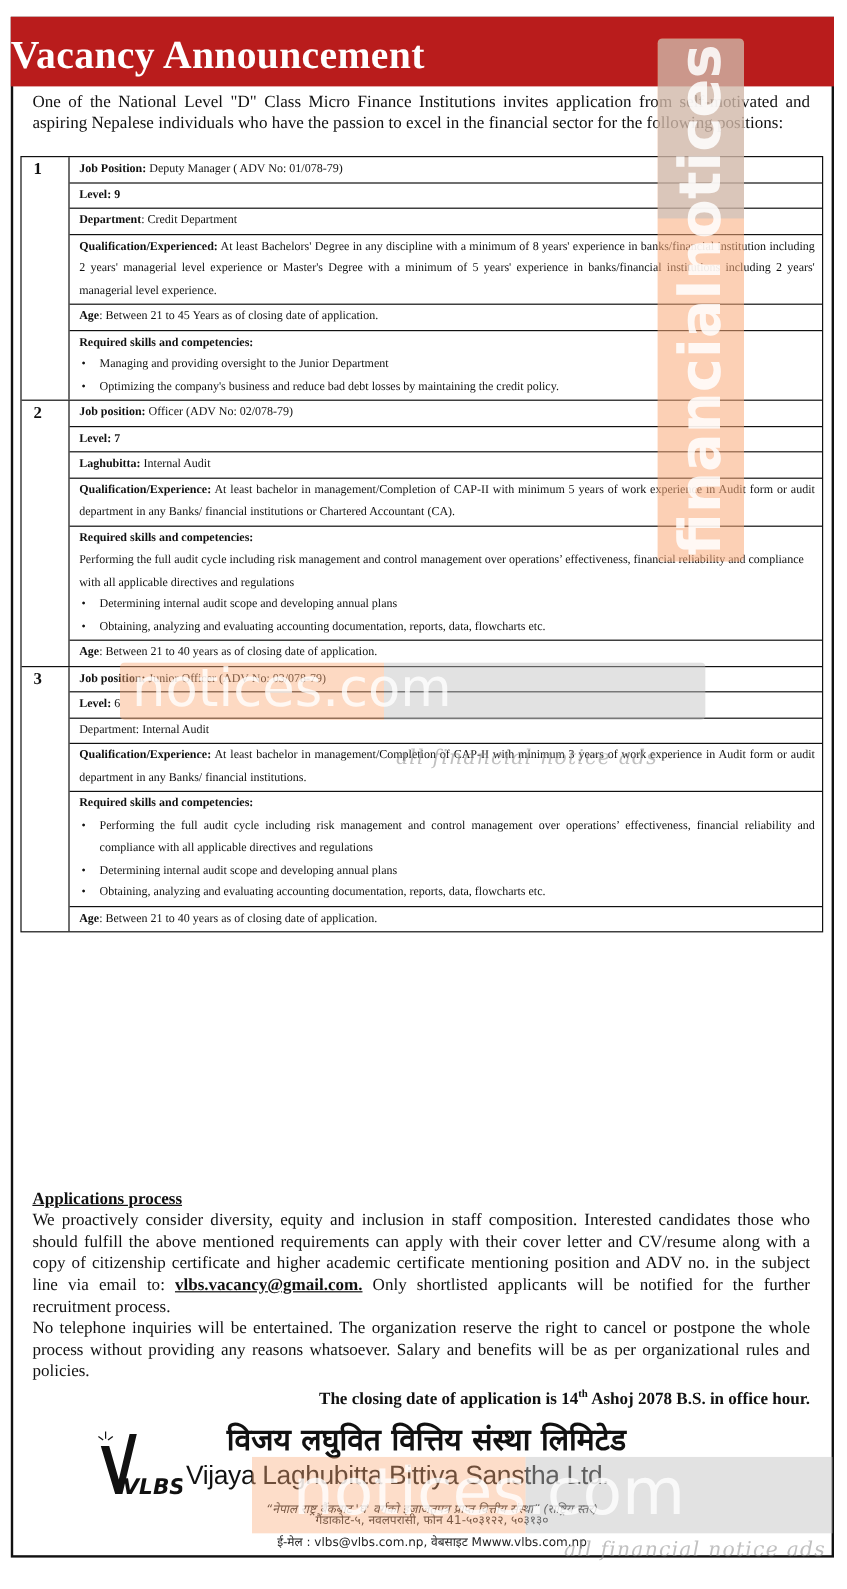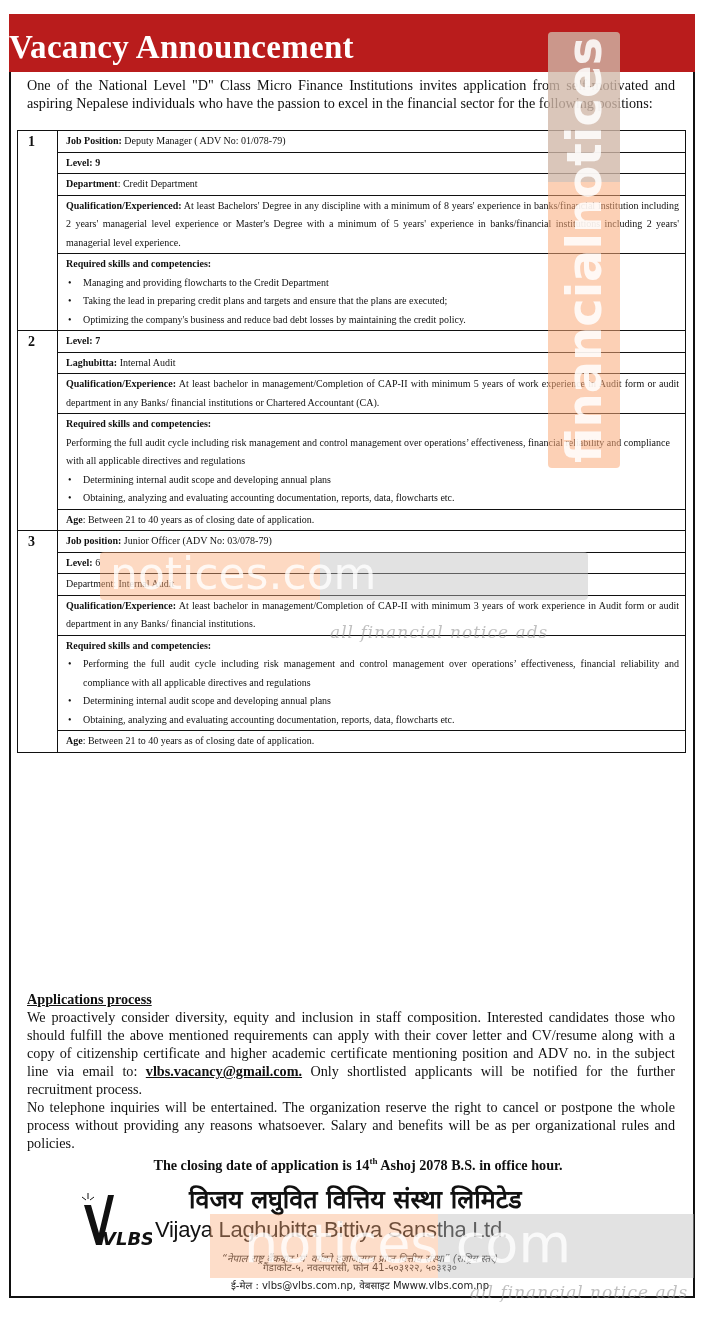--- a/index.html
+++ b/index.html
@@ -24,21 +24,21 @@
            line-height: 18.5px; text-align: justify; }
     .row:last-child { border-bottom: none; }
     .b { font-weight: bold; }
     ul.skills { margin: 0; padding-left: 17px; list-style: none; }
     ul.skills li { position: relative; padding-left: 0; }
     ul.skills li::before { content: "\2022"; position: absolute; left: -15px; top: 0; }
     .apps { position: absolute; left: 27px; top: 990px; width: 648px; font-size: 14.2px;
             line-height: 18px; text-align: justify; }
     .apps-title { font-weight: bold; text-decoration: underline; }
     .email { font-weight: bold; text-decoration: underline; }
-    .closing { font-weight: bold; margin-left: 14px; text-align: center; }
+    .closing { font-weight: bold; margin-left: 14px; text-align: right; }
     .closing sup { font-size: 9px; }
     .footer { position: absolute; left: 80px; top: 1185px; width: 560px; }
     .logo { position: absolute; left: 0; top: 6px; width: 72px; height: 60px; }
     .nep-name { position: absolute; left: 87px; top: 0; font-family: "DejaVu Sans", sans-serif;
                 font-weight: bold; font-size: 25px; line-height: 30px; white-space: nowrap; margin-left: 22px; }
     .eng-name { position: absolute; left: 75px; top: 31px; font-family: Liberation Sans, sans-serif;
                 font-size: 22px; line-height: 28px; white-space: nowrap; letter-spacing: -0.3px; }
     .nep-line { position: absolute; left: 0; width: 560px; text-align: center;
                 font-family: "DejaVu Sans", sans-serif; font-size: 10px; line-height: 14px; color: #222; }
     .wm-vert { position: absolute; left: 548px; top: 32px; width: 72px; height: 436px;
@@ -72,34 +72,35 @@
 
 <div class="jobs">
 
   <div class="job">
     <div class="job-num">1</div>
     <div class="job-rows">
       <div class="row"><span class="b">Job Position:</span><span> Deputy Manager ( ADV No: 01/078-79)</span></div>
       <div class="row"><span class="b">Level: 9</span><span></span></div>
       <div class="row"><span class="b">Department</span><span>: Credit Department</span></div>
       <div class="row"><span class="b">Qualification/Experienced:</span><span> At least Bachelors' Degree in any discipline with a minimum of 8 years' experience in banks/financial institution including 2 years' managerial level experience or Master's Degree with a minimum of 5 years'  experience in banks/financial institutions including 2 years' managerial level experience.</span></div>
+      <div class="row"><span class="b">Age</span><span>: Between 21 to 45 Years as of closing date of application.</span></div>
       <div class="row">
         <div class="b">Required skills and competencies:</div>
         <ul class="skills">
-          <li>Managing and providing flowcharts to the Credit Department</li>
-          <li>Taking the lead in preparing credit plans and targets and ensure that the plans are executed;</li>
+          <li>Managing and providing oversight to the Junior Department</li>
           <li>Optimizing the company's business and reduce bad debt losses by maintaining the credit policy.</li>
         </ul>
       </div>
     </div>
   </div>
 
   <div class="job">
     <div class="job-num">2</div>
     <div class="job-rows">
+      <div class="row"><span class="b">Job position:</span><span> Officer (ADV No: 02/078-79)</span></div>
       <div class="row"><span class="b">Level: 7</span><span></span></div>
       <div class="row"><span class="b">Laghubitta:</span><span> Internal Audit</span></div>
       <div class="row"><span class="b">Qualification/Experience:</span><span> At least bachelor in management/Completion of CAP-II with minimum 5 years of work experience in Audit form or audit department in any Banks/ financial institutions or Chartered Accountant (CA).</span></div>
       <div class="row">
         <div class="b">Required skills and competencies:</div>
         <div style="text-align:left;">Performing the full audit cycle including risk management and control management over operations’ effectiveness, financial reliability and compliance with all applicable directives and regulations</div>
         <ul class="skills">
           <li>Determining internal audit scope and developing annual plans</li>
           <li>Obtaining, analyzing and evaluating accounting documentation, reports, data, flowcharts etc.</li>
         </ul>

